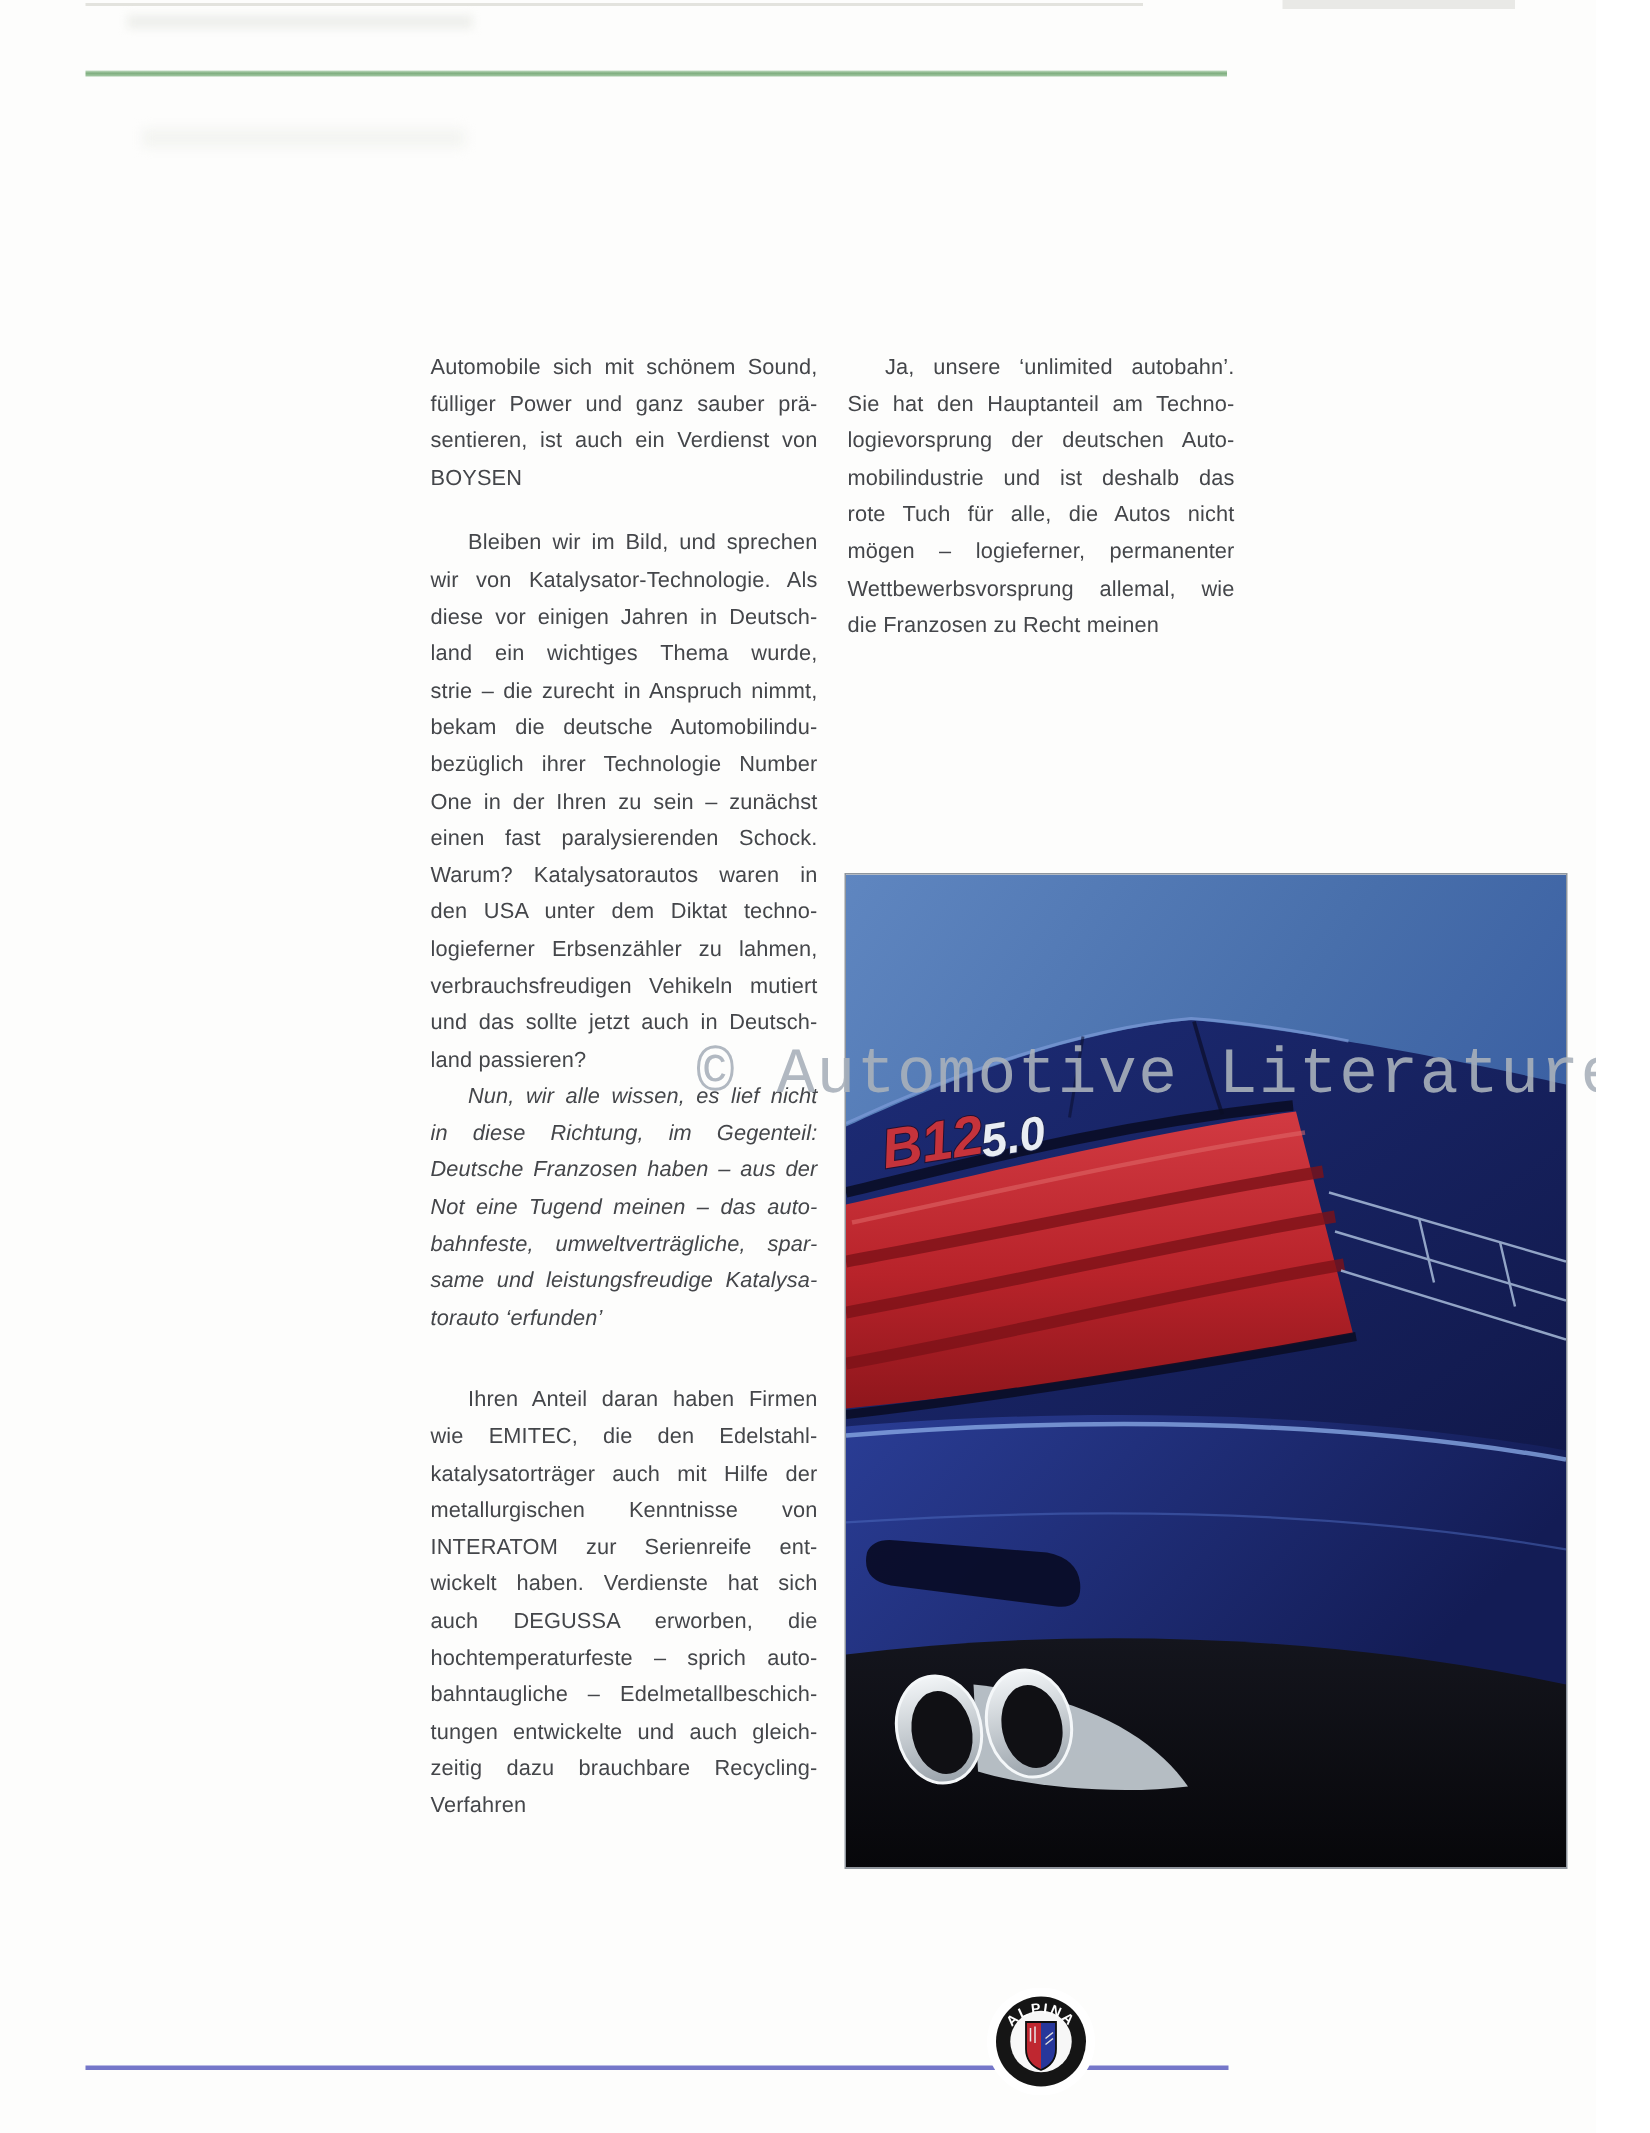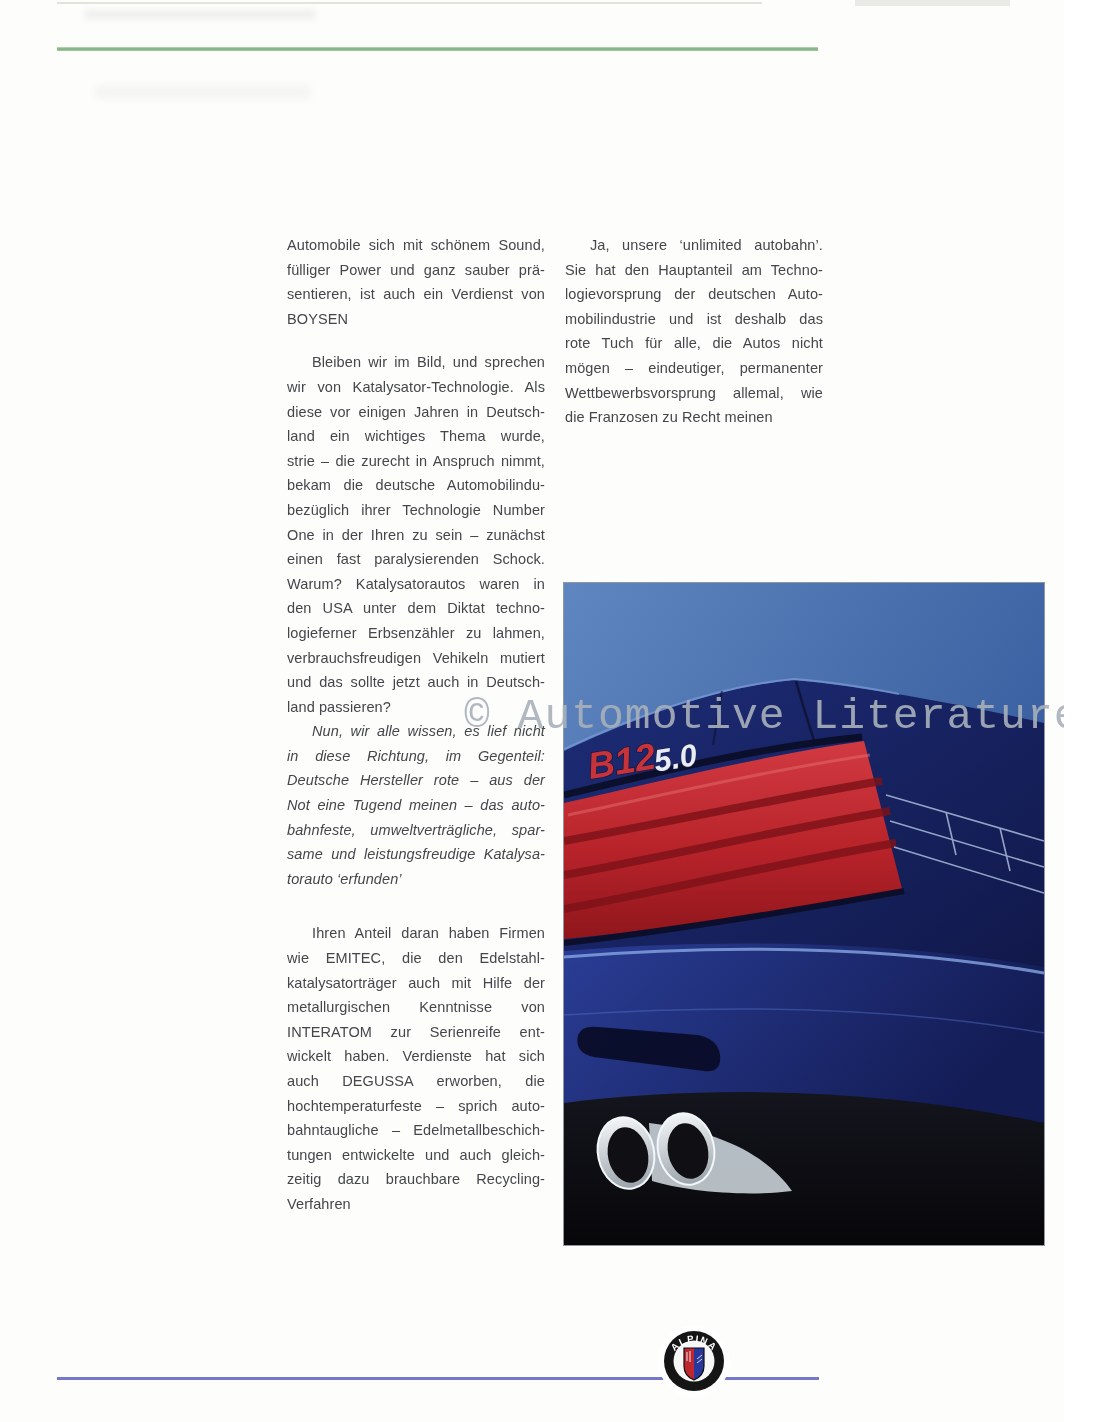--- a/index.html
+++ b/index.html
@@ -70,21 +70,21 @@
         <div class="tline">Warum? Katalysatorautos waren in</div>
         <div class="tline">den USA unter dem Diktat techno-</div>
         <div class="tline">logieferner Erbsenzähler zu lahmen,</div>
         <div class="tline">verbrauchsfreudigen Vehikeln mutiert</div>
         <div class="tline">und das sollte jetzt auch in Deutsch-</div>
         <div class="tline last">land passieren?</div>
       </div>
       <div class="para">
         <div class="tline">Nun, wir alle wissen, es lief nicht</div>
         <div class="tline">in diese Richtung, im Gegenteil:</div>
-        <div class="tline">Deutsche Hersteller rote – aus der</div>
+        <div class="tline">Deutsche Franzosen haben – aus der</div>
         <div class="tline">Not eine Tugend meinen – das auto-</div>
         <div class="tline">bahnfeste, umweltverträgliche, spar-</div>
         <div class="tline">same und leistungsfreudige Katalysa-</div>
         <div class="tline last">torauto ‘erfunden’</div>
       </div>
       <div class="para">
         <div class="tline">Ihren Anteil daran haben Firmen</div>
         <div class="tline">wie EMITEC, die den Edelstahl-</div>
         <div class="tline">katalysatorträger auch mit Hilfe der</div>
         <div class="tline">metallurgischen Kenntnisse von</div>
@@ -98,21 +98,21 @@
         <div class="tline last">Verfahren</div>
       </div>
     </div>
   <div class="col right">
       <div class="para">
         <div class="tline">Ja, unsere ‘unlimited autobahn’.</div>
         <div class="tline">Sie hat den Hauptanteil am Techno-</div>
         <div class="tline">logievorsprung der deutschen Auto-</div>
         <div class="tline">mobilindustrie und ist deshalb das</div>
         <div class="tline">rote Tuch für alle, die Autos nicht</div>
-        <div class="tline">mögen – eindeutiger, permanenter</div>
+        <div class="tline">mögen – logieferner, permanenter</div>
         <div class="tline">Wettbewerbsvorsprung allemal, wie</div>
         <div class="tline last">die Franzosen zu Recht meinen</div>
       </div>
     </div>
 
   <div class="photo">
     <svg viewBox="0 0 480 662" width="480" height="662" preserveAspectRatio="none">
       <defs>
         <linearGradient id="gSky" x1="0" y1="0" x2="1" y2="0.5">
           <stop offset="0" stop-color="#5f86c0"></stop>

